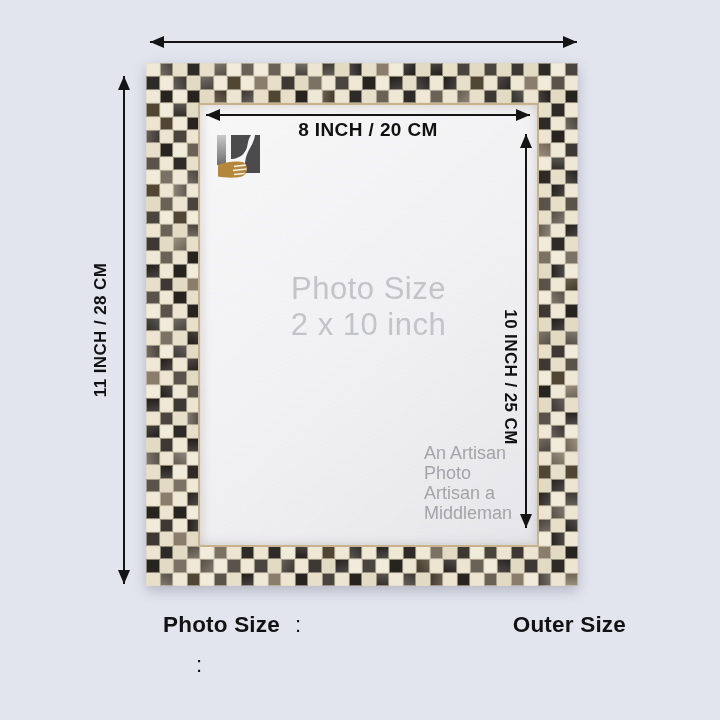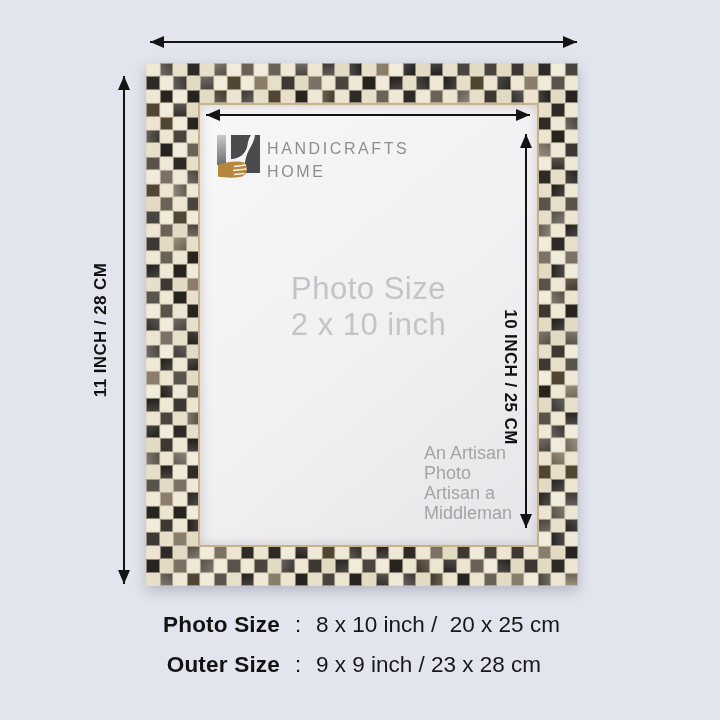--- a/index.html
+++ b/index.html
@@ -1360,48 +1360,43 @@
               <stop offset="0" stop-color="#c9c9c9"></stop>
               <stop offset="1" stop-color="#6e6e6e"></stop>
             </linearGradient>
           </defs>
           <rect x="1" y="1" width="9" height="30" fill="url(#gbar)"></rect>
           <path d="M15 1 H35 C30 9 33 13 28 19 C25 23 19 25 15 25 Z" style="fill:var(--logo-charcoal)"></path>
           <path d="M39 1 H44 V39 H25 C30 33 28 26 32 18 C35 12 38 8 39 1 Z" style="fill:var(--logo-charcoal)"></path>
           <path d="M2 31 C10 27.5 22 26.5 28 28.5 L31 33 C31.5 38 29 41.5 26 42.5 C18 44.5 8 43.5 2 42.5 Z" style="fill:var(--logo-gold)"></path>
           <path d="M30 31 L18 32.5 M30.5 35 L17 36.5 M28.5 39.5 L18 40.5" stroke="#f4f2ee" stroke-width="1.6" fill="none"></path>
         </svg>
-        <div class="logo-text">
-          <div class="logo-line1">HANDICRAFTS</div>
-          <div class="logo-line2">HOME</div>
-        </div>
       </div>
 
       <div class="photo-size">
         <div>Photo Size</div>
         <div>2 x 10 inch</div>
       </div>
 
       <div class="artisan">
         <span>An Artisan</span>
         <span>Photo</span>
         <span>Artisan a</span>
         <span>Middleman</span>
       </div>
 
     </div>
   </div>
 
   <div class="arrow h" id="inner-top-arrow"></div>
+  <div class="dim-label" id="inner-top-label">8 INCH / 20 CM</div>
 
   <div class="arrow v" id="inner-right-arrow"></div>
   <div class="dim-label" id="inner-right-label">10 INCH / 25 CM</div>
 
   <div class="summary">
     <div class="sum-label">Photo Size</div>
     <div class="sum-sep">:</div>
-    <div class="sum-val">8 x 10 inch /  20 x 25 cm</div>
     <div class="sum-label">Outer Size</div>
     <div class="sum-sep">:</div>
-    <div class="sum-val">9 x 9 inch / 23 x 28 cm</div>
   </div>
 
 </div>
 
 </body></html>

